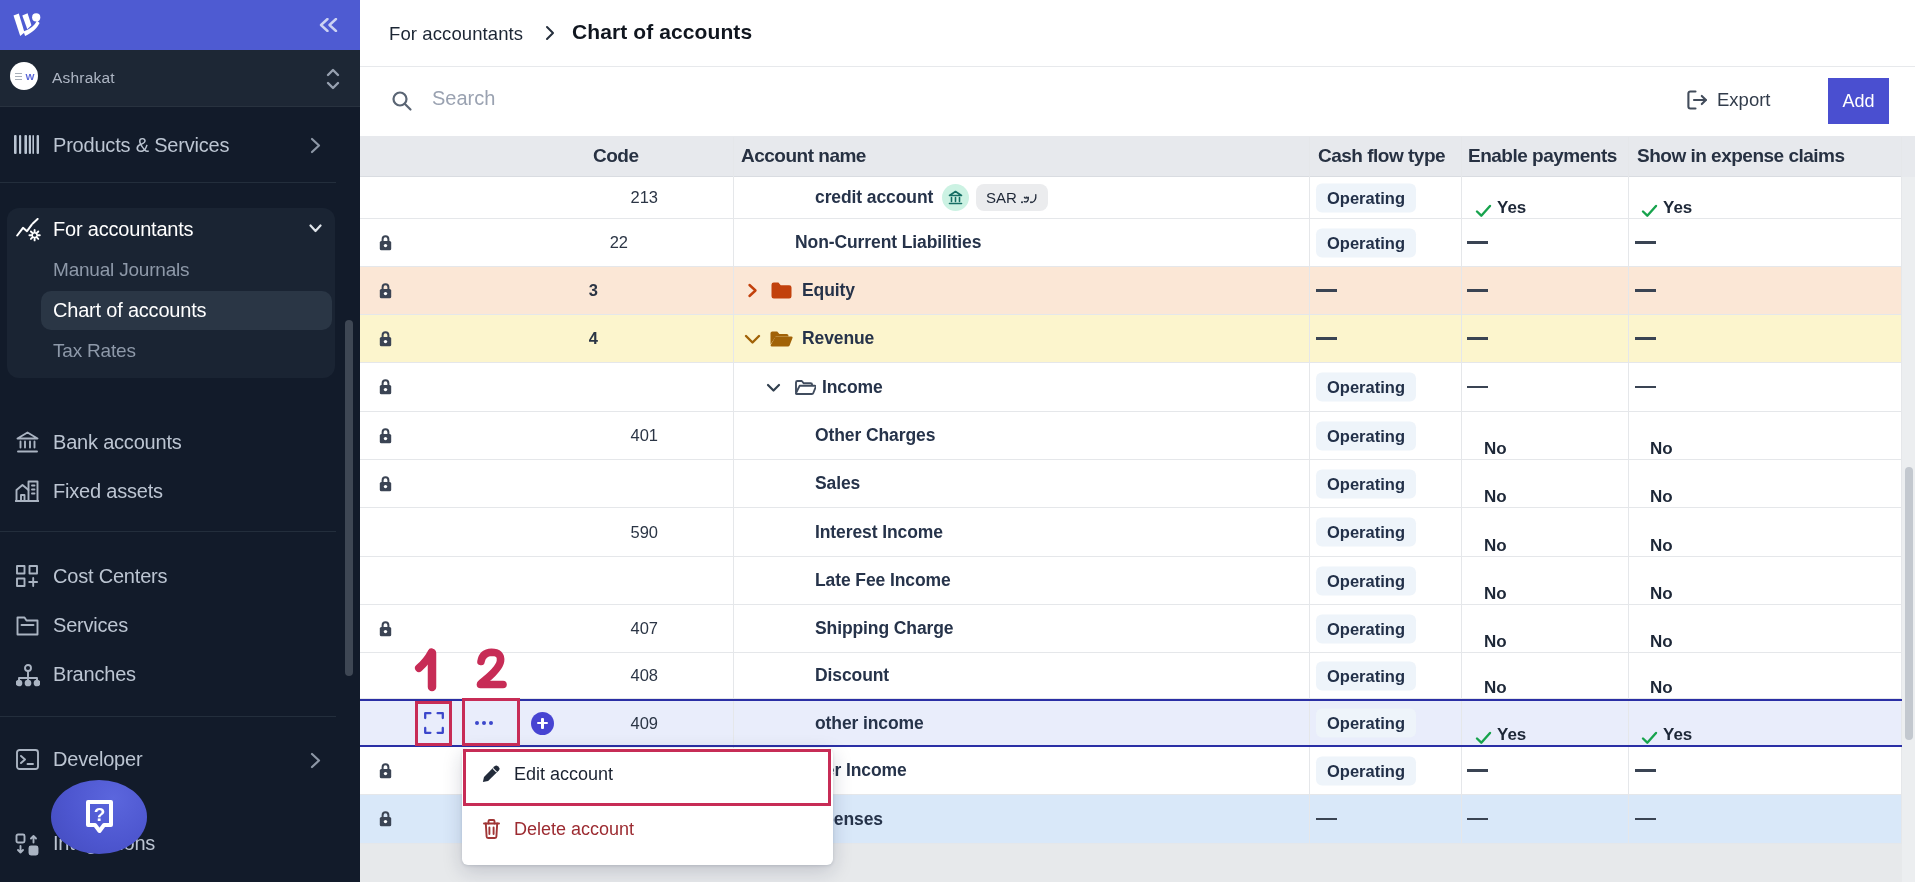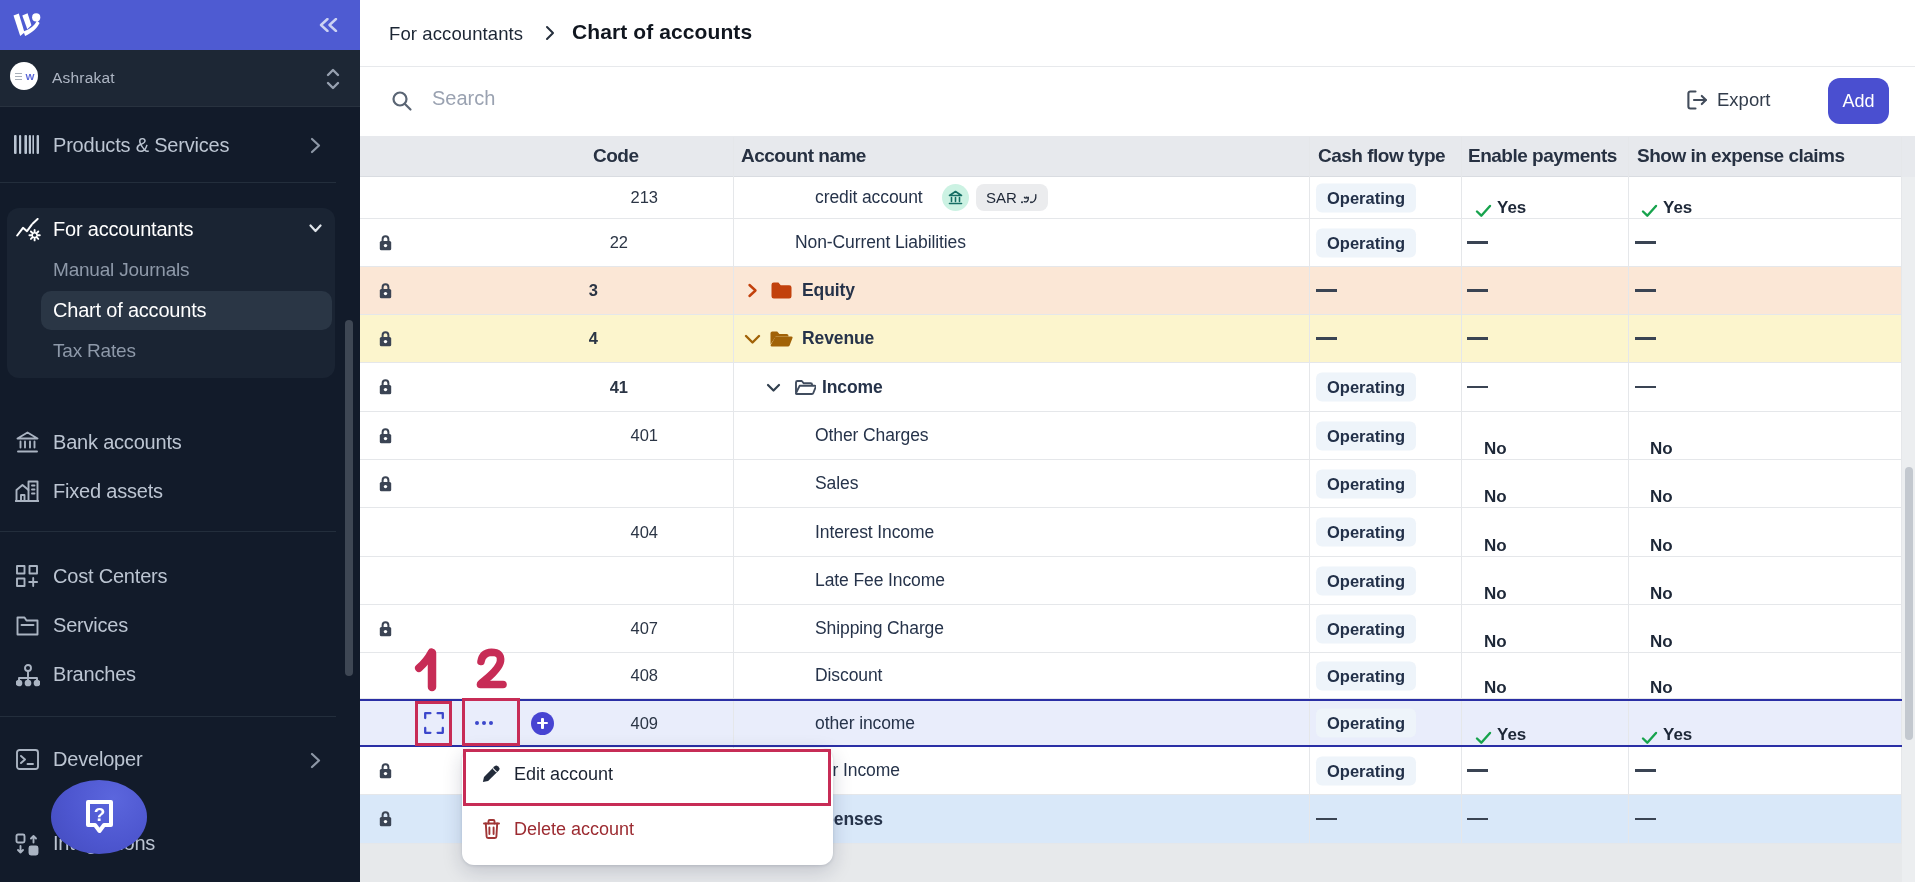--- a/index.html
+++ b/index.html
@@ -13,21 +13,21 @@
 .subtx{font-size:19px;color:#8e99a9;letter-spacing:-0.2px}
 .divl{left:0;width:336px;height:1px;background:#232e3c}
 #grp{left:7px;top:208px;width:328px;height:170px;background:#1a2433;border-radius:12px}
 #selitem{left:41px;top:291px;width:291px;height:39px;background:#2a3645;border-radius:10px}
 
 .brd{font-size:18.5px;color:#1c2634;letter-spacing:0.1px}
 #tblhead{left:360px;top:136px;width:1542px;height:41px;background:#e7e9ed;border-bottom:1px solid #d9dce1}
 .htx{font-size:19px;font-weight:700;color:#273142;top:0;height:40px;display:flex;align-items:center;letter-spacing:-0.5px}
 .row{left:360px;width:1542px;border-bottom:1px solid #e5e7ea}
 .code{font-size:16.5px;color:#2b3545;text-align:right;height:100%;display:flex;align-items:center;justify-content:flex-end}
-.nm{font-size:17.5px;font-weight:400;color:#26334a;height:100%;display:flex;align-items:center;letter-spacing:-0.1px}
+.nm{font-size:17.5px;font-weight:700;color:#26334a;height:100%;display:flex;align-items:center;letter-spacing:-0.1px}
 .pill{left:956px;width:100px;height:29px;background:#eef4fa;border-radius:6px;font-size:16.5px;font-weight:600;color:#223049;display:flex;align-items:center;justify-content:center}
 .yn{font-size:17px;font-weight:600;color:#1d2737;height:100%;display:flex;align-items:flex-end}
 .vline{top:137px;height:707px;width:1px;background:#e5e7ea;z-index:2}
 .lk{left:19px;top:50%;margin-top:-8px}
 .db{width:21px;height:2.5px;background:#3a4453;top:50%;margin-top:-1.25px}
 .w1{width:238px}.w2{width:268px}.w3{width:298px}
 .cat{font-weight:700}
 .redbox{border:3px solid #c72c56;z-index:8}
 </style></head><body>
 
@@ -175,21 +175,21 @@
     <circle cx="9" cy="9" r="6.5"></circle>
     <path d="M14 14 L19.5 19.5"></path>
   </svg>
 <div class="a" style="left:432px;top:87px;font-size:20px;color:#9aa2b1">Search</div>
 <svg class="a" style="left:1686px;top:89px" width="23" height="22" viewBox="0 0 23 22" fill="none" stroke="#424c5b" stroke-width="2.1" stroke-linecap="round" stroke-linejoin="round">
   <path d="M9.5 2.5 H4.3 A1.9 1.9 0 0 0 2.4 4.4 V17.6 A1.9 1.9 0 0 0 4.3 19.5 H9.5"></path>
     <path d="M8 11 H19.8"></path>
     <path d="M15.8 6.9 L19.9 11 L15.8 15.1"></path>
 </svg>
 <div class="a" style="left:1717px;top:89px;font-size:18.5px;font-weight:500;color:#323c4b">Export</div>
-<div class="a fc" style="left:1828px;top:78px;width:61px;height:46px;background:#4a4fd0;border-radius:12px;justify-content:center;font-size:18px;color:#fff">Add</div>
+<div class="a fc" style="left:1828px;top:78px;width:61px;height:46px;background:#4a4fd0;border-radius:0;justify-content:center;font-size:18px;color:#fff">Add</div>
 
 <div class="a" id="tblhead"></div>
 <div class="a htx" style="left:593px;top:136px">Code</div>
 <div class="a htx" style="left:741px;top:136px">Account name</div>
 <div class="a htx" style="left:1318px;top:136px">Cash flow type</div>
 <div class="a htx" style="left:1468px;top:136px">Enable payments</div>
 <div class="a htx" style="left:1637px;top:136px">Show in expense claims</div>
 <div class="a row" style="top:177px;height:42px">
   <div class="a code w3">213</div>
   <div class="a nm" style="left:455px">credit account</div>
@@ -263,21 +263,20 @@
   <div class="a db" style="left:956px"></div>
     <div class="a db" style="left:1107px"></div>
     <div class="a db" style="left:1275px"></div>
 </div>
 <div class="a row" style="top:363px;height:49px">
   <svg class="a lk" width="13" height="16" viewBox="0 0 13 16">
       <path d="M3.6 7 V4.2 a2.9 2.9 0 0 1 5.8 0 V7" fill="none" stroke="#3b4454" stroke-width="2"></path>
       <rect x="0.8" y="6" width="11.4" height="9.3" rx="1.6" fill="#3b4454"></rect>
       <circle cx="6.5" cy="10.6" r="1.7" fill="#fff"></circle>
     </svg>
-  <div class="a code w2" style="font-weight:700">41</div>
   <svg class="a" style="left:406px;top:50%;margin-top:-4.5px" width="15" height="10" viewBox="0 0 15 10" fill="none" stroke="#32404f" stroke-width="2.2" stroke-linecap="round" stroke-linejoin="round">
       <path d="M2 2 L7.5 7.5 L13 2"></path>
     </svg>
   <svg class="a" style="left:435px;top:50%;margin-top:-7.5px" width="21" height="15" viewBox="0 0 21 15" fill="none" stroke="#404c5e" stroke-width="1.9" stroke-linejoin="round">
       <path d="M1 12.5 V2.5 A1.5 1.5 0 0 1 2.5 1 H6.8 L8.8 3.3 H15.6 A1.5 1.5 0 0 1 17.1 4.8 V5.8"></path>
       <path d="M4.6 5.8 H19.9 A0.9 0.9 0 0 1 20.7 7 L18.3 13 A1.5 1.5 0 0 1 16.9 14 H1.6 A0.7 0.7 0 0 1 1 13 Z"></path>
     </svg>
   <div class="a nm cat" style="left:462px">Income</div>
   <div class="a pill" style="top:50%;transform:translateY(-50%)">Operating</div>
   <div class="a db" style="left:1107px"></div>
@@ -300,21 +299,21 @@
       <path d="M3.6 7 V4.2 a2.9 2.9 0 0 1 5.8 0 V7" fill="none" stroke="#3b4454" stroke-width="2"></path>
       <rect x="0.8" y="6" width="11.4" height="9.3" rx="1.6" fill="#3b4454"></rect>
       <circle cx="6.5" cy="10.6" r="1.7" fill="#fff"></circle>
     </svg>
   <div class="a nm" style="left:455px">Sales</div>
   <div class="a pill" style="top:50%;transform:translateY(-50%)">Operating</div>
   <div class="a yn" style="left:1124px">No</div>
     <div class="a yn" style="left:1290px">No</div>
 </div>
 <div class="a row" style="top:508px;height:49px">
-  <div class="a code w3">404</div>
+  <div class="a code w3">590</div>
   <div class="a nm" style="left:455px">Interest Income</div>
   <div class="a pill" style="top:50%;transform:translateY(-50%)">Operating</div>
   <div class="a yn" style="left:1124px">No</div>
     <div class="a yn" style="left:1290px">No</div>
 </div>
 <div class="a row" style="top:557px;height:48px">
   <div class="a nm" style="left:455px">Late Fee Income</div>
   <div class="a pill" style="top:50%;transform:translateY(-50%)">Operating</div>
   <div class="a yn" style="left:1124px">No</div>
     <div class="a yn" style="left:1290px">No</div>
@@ -397,21 +396,21 @@
 <div class="a" style="left:1905px;top:467px;width:8px;height:273px;background:#c3c8cf;border-radius:4px"></div>
 
 <svg class="a" style="left:410px;top:640px;z-index:8" width="100" height="60" viewBox="0 0 100 60" fill="none" stroke="#c72c56" stroke-linecap="round" stroke-linejoin="round">
     <path d="M9 28 Q17 21 21.5 12.5" stroke-width="8"></path>
     <path d="M22 13 L22 47" stroke-width="8.5"></path>
     <path d="M71 21.5 Q72.5 12.5 81.5 12.2 Q91.5 12.2 90.5 21 Q89.5 29 71.5 43" stroke-width="7.6"></path>
     <path d="M70.5 44.5 L93 44.5" stroke-width="7.6"></path>
   </svg>
 <div class="a redbox" style="left:415px;top:701px;width:37px;height:45px"></div>
 <div class="a redbox" style="left:462px;top:698px;width:58px;height:48px"></div>
-<div class="a" id="menu" style="left:462px;top:748px;width:371px;height:117px;background:#fff;border-radius:12px;box-shadow:0 6px 20px rgba(20,30,60,0.18),0 1px 3px rgba(20,30,60,0.12);z-index:7">
+<div class="a" id="menu" style="left:462px;top:748px;width:371px;height:117px;background:#fff;border-radius:6px;box-shadow:0 6px 20px rgba(20,30,60,0.18),0 1px 3px rgba(20,30,60,0.12);z-index:7">
   <svg style="position:absolute;left:20px;top:17px" width="18" height="18" viewBox="0 0 18 18">
       <path d="M12.6 1.2 a2.3 2.3 0 0 1 3.25 0 l0.95 0.95 a2.3 2.3 0 0 1 0 3.25 L6.1 16 L0.9 17.1 L2 11.9 Z" fill="#222b3a"></path>
       <path d="M10.9 3.4 L14.6 7.1" stroke="#fff" stroke-width="1.1"></path>
     </svg>
   <div class="a" style="left:52px;top:16px;font-size:18px;font-weight:500;color:#1b2230">Edit account</div>
   <svg style="position:absolute;left:21px;top:71px" width="17" height="20" viewBox="0 0 17 20" fill="none" stroke="#a03535" stroke-width="1.9" stroke-linecap="round" stroke-linejoin="round">
       <path d="M1 4.5 L16 4.5"></path>
       <path d="M5.5 4.5 V2.2 A1.2 1.2 0 0 1 6.7 1 H10.3 A1.2 1.2 0 0 1 11.5 2.2 V4.5"></path>
       <path d="M2.8 4.5 L3.6 17.5 A1.5 1.5 0 0 0 5.1 19 H11.9 A1.5 1.5 0 0 0 13.4 17.5 L14.2 4.5"></path>
       <path d="M6.4 8.5 V15 M10.6 8.5 V15"></path>

